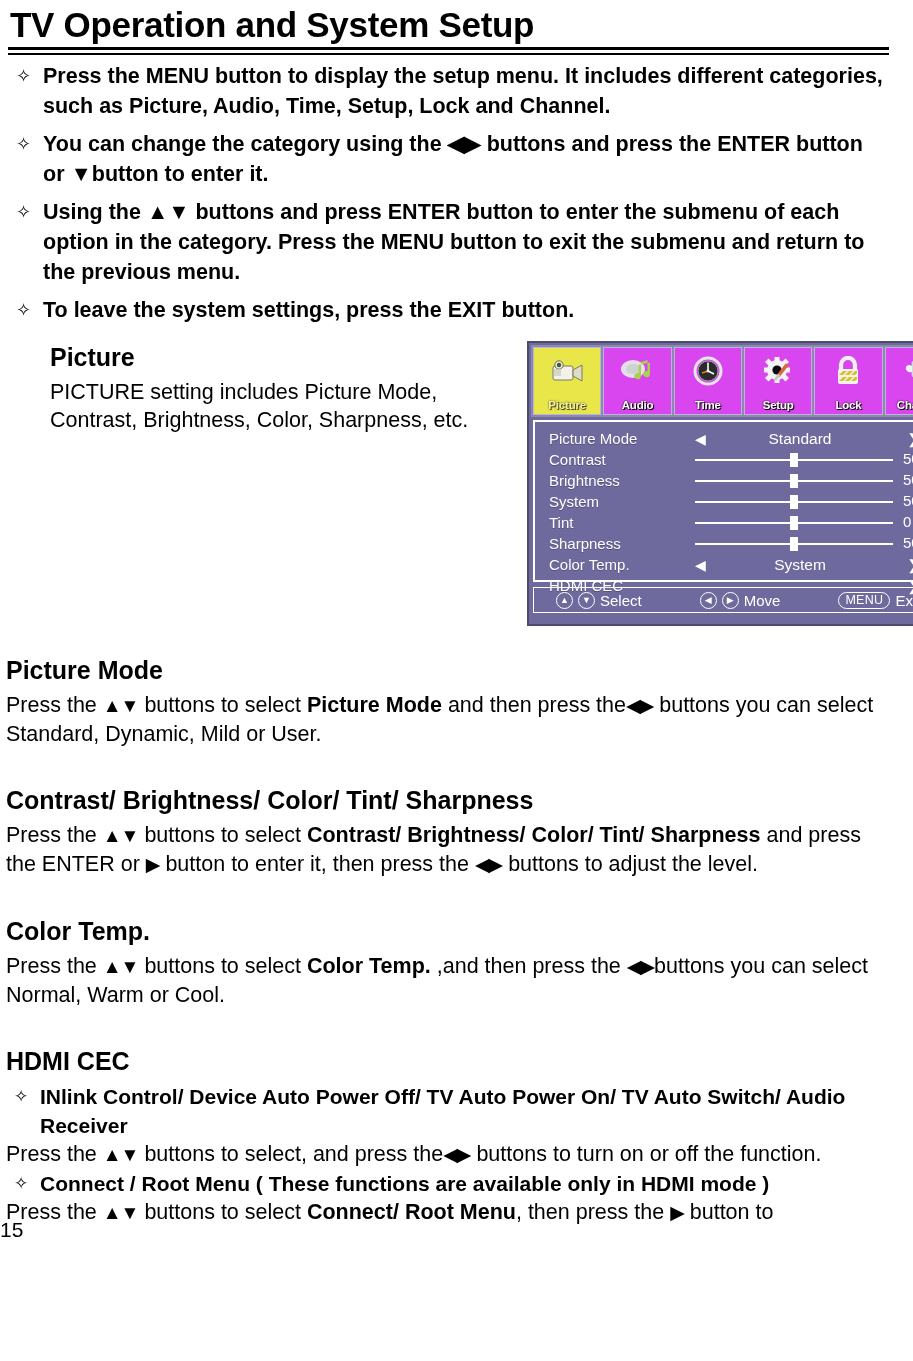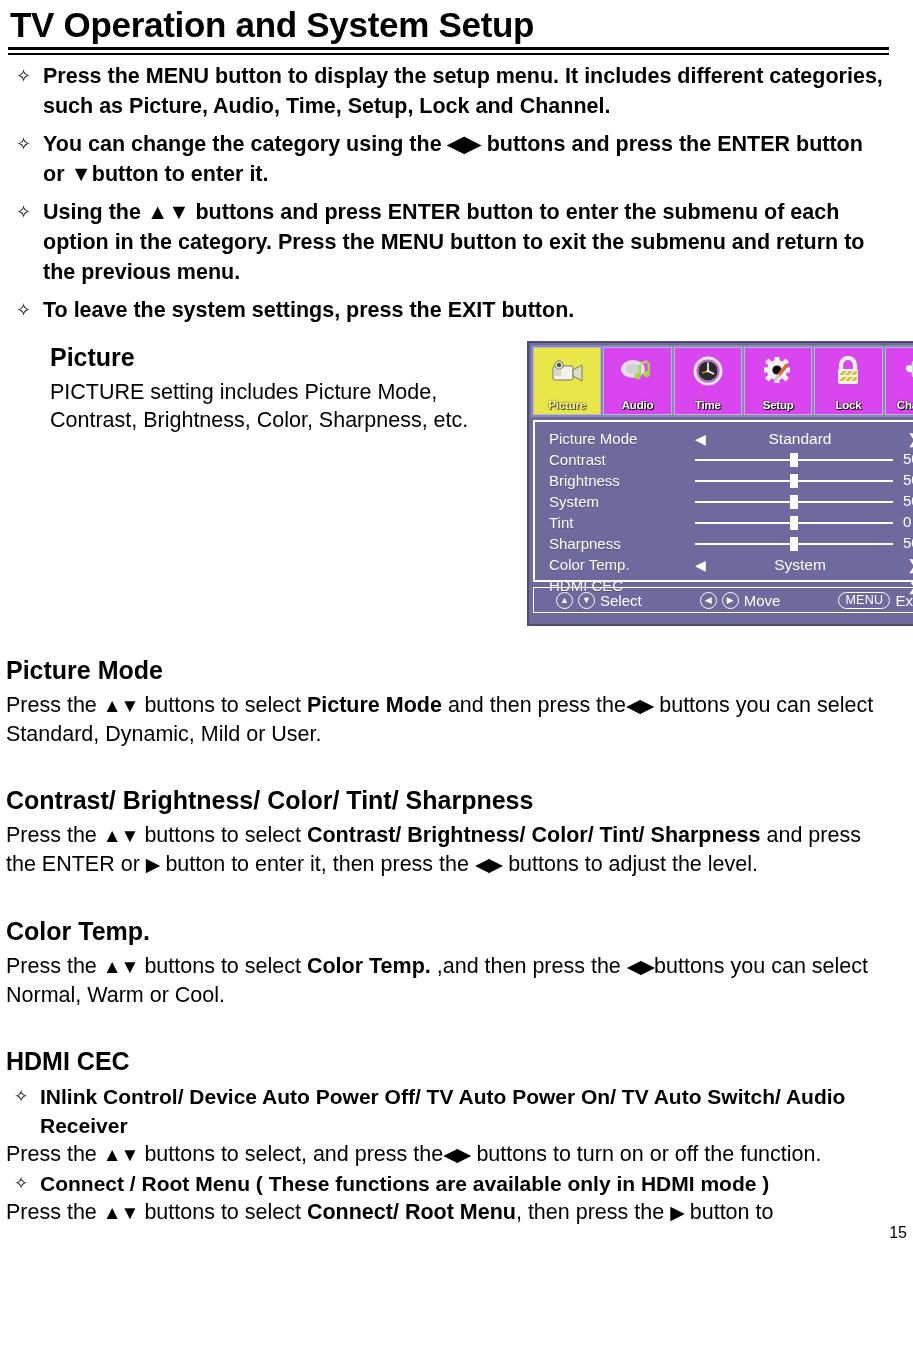--- a/index.html
+++ b/index.html
@@ -270,24 +270,24 @@
   .sub-bullet .bullet-glyph {
     width: 26px;
     font-size: 17px;
     line-height: 29px;
   }
   .sub-bullet .bullet-text { font-size: 21px; line-height: 29px; }
   b { font-weight: bold; }
 
   .page-number {
     position: absolute;
-    left: 0; right: 6px;
+    left: 0; right: 16px;
     bottom: 6px;
-    text-align: right;
-    font-size: 16px;
+    text-align: left;
+    font-size: 21px;
   }
 </style>
 </head>
 <body>
 
 <div class="page">
 
   <div class="doc-title">TV Operation and System Setup</div>
   <div class="title-rule-wrap">
     <div class="title-rule-thick"></div>

